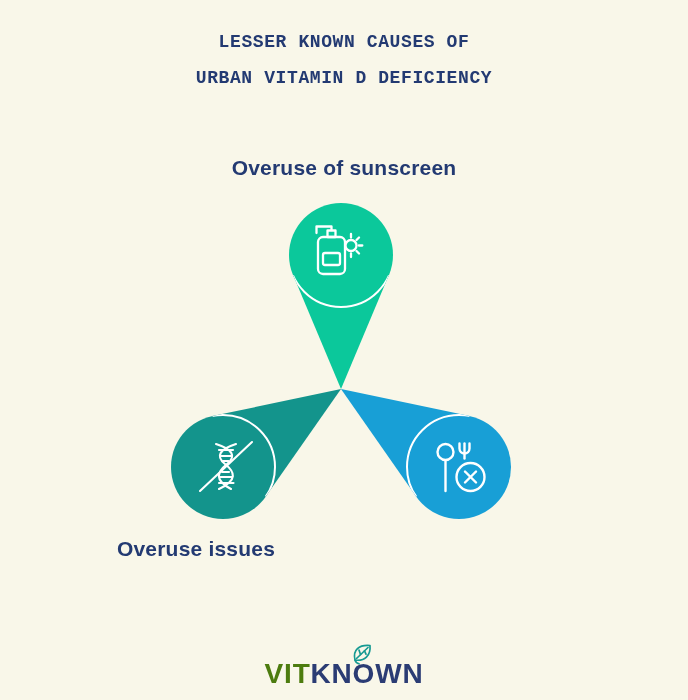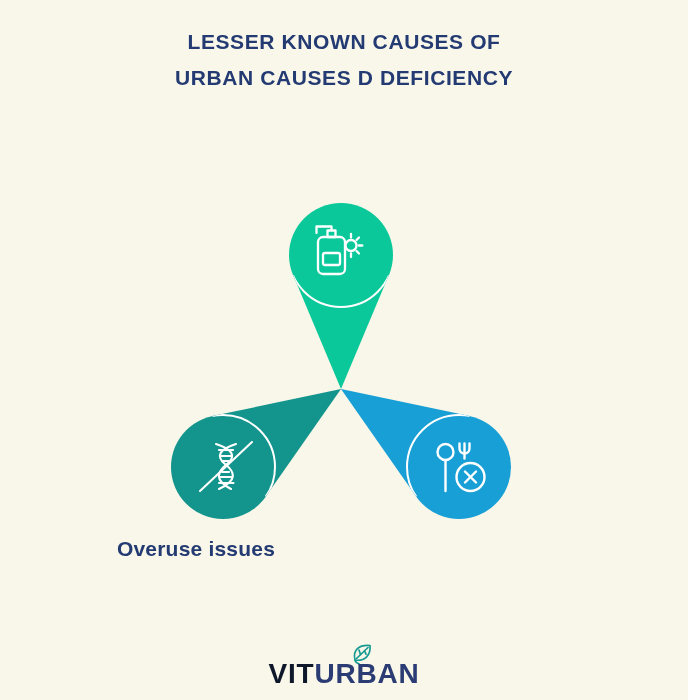--- a/index.html
+++ b/index.html
@@ -6,51 +6,52 @@
   body{
     width:688px;height:700px;
     background:#f9f7e9;
     font-family:"Liberation Sans", sans-serif;
     overflow:hidden;
   }
   .canvas{position:relative;width:688px;height:700px;background:#f9f7e9;}
   .title{
     position:absolute;top:24px;left:0;width:688px;
     text-align:center;color:#233a72;
-    font-size:21px;font-weight:bold;letter-spacing:0.6px;line-height:36px;
+    font-size:18px;font-weight:bold;letter-spacing:0.6px;line-height:36px;font-family:Liberation Mono, monospace;
   }
   .cause-label{
     position:absolute;color:#233a72;font-weight:bold;
     font-size:21px;letter-spacing:0.2px;text-align:center;
   }
   .label-top{top:156px;left:0;width:688px;}
   .label-left{top:537px;left:46px;width:300px;}
   .label-right{top:537px;left:339px;width:300px;}
   .diagram{position:absolute;top:0;left:0;}
   .logo{
     position:absolute;top:642px;left:0;width:688px;height:52px;
   }
   .logo-leaf{position:absolute;top:0;left:349px;}
   .logo-text{
     position:absolute;top:16px;left:0;width:688px;text-align:center;
     font-size:28px;font-weight:bold;letter-spacing:0.8px;
   }
-  .logo-vit{color:#0f172a;}
+  .logo-vit{color:#4d7c0f;}
   .logo-supp{color:#2b3c74;}
 </style>
 </head>
 <body>
 
 <div class="canvas">
 
   <div class="title">
     <div>LESSER KNOWN CAUSES OF</div>
-    <div>URBAN CAUSES D DEFICIENCY</div>
+    <div>URBAN VITAMIN D DEFICIENCY</div>
   </div>
 
+  <div class="cause-label label-top">Overuse of sunscreen</div>
 
   <svg class="diagram" width="688" height="700" viewBox="0 0 688 700">
     <defs>
       <clipPath id="clipTop">
           <path d="M341 389 L388.9 275.1 L293.1 275.1 Z"></path>
         </clipPath>
       <clipPath id="clipLeft">
           <path d="M341 389 L265.6 496.8 L212.3 416.1 Z"></path>
         </clipPath>
       <clipPath id="clipRight">
@@ -115,17 +116,17 @@
     <svg class="logo-leaf" width="26" height="24" viewBox="0 0 26 24">
       <g fill="none" stroke="#169a92" stroke-width="1.7" stroke-linecap="round" stroke-linejoin="round">
         <path d="M6 18 C 3.5 8, 10 2.5, 21 3.5 C 22 13.5, 15.5 19.5, 6 18 Z"></path>
         <path d="M7.5 16.5 L19 5.5"></path>
         <path d="M10 8 L11.5 12.5"></path>
         <path d="M15.5 8.8 L17 12.2"></path>
         <path d="M6 18 C 6.5 20, 8 21.3, 10 21.8"></path>
       </g>
     </svg>
     <div class="logo-text">
-      <span class="logo-vit">VIT</span><span class="logo-supp">URBAN</span>
+      <span class="logo-vit">VIT</span><span class="logo-supp">KNOWN</span>
     </div>
   </div>
 
 </div>
 
 </body></html>

